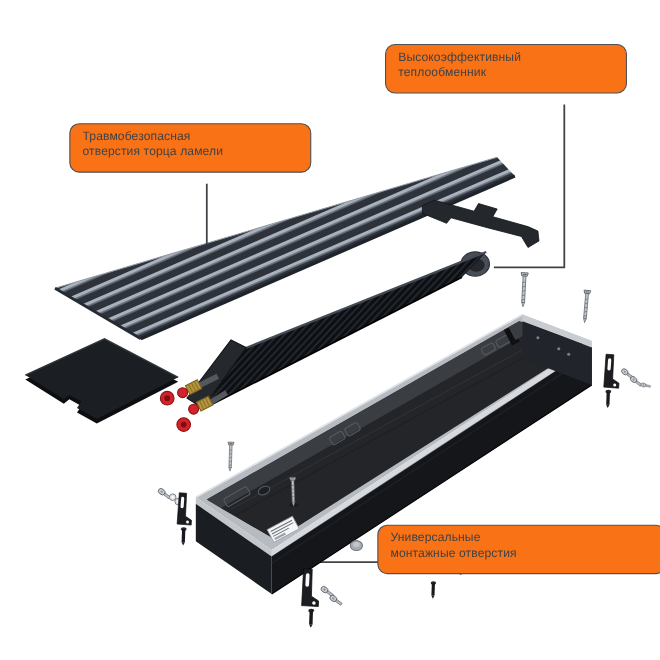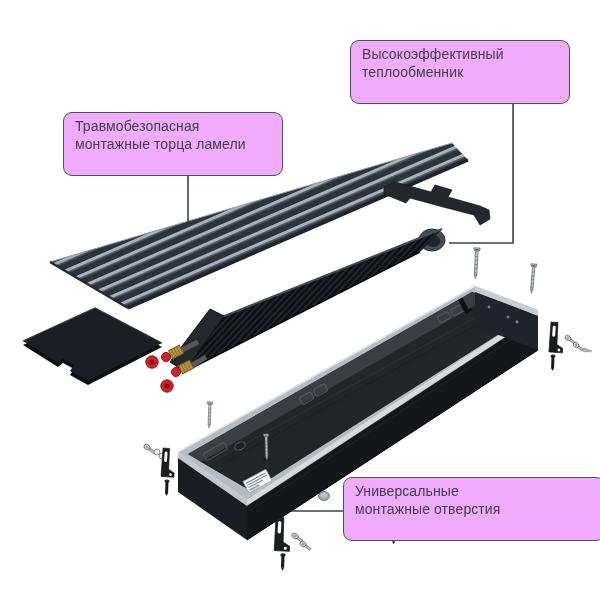--- a/index.html
+++ b/index.html
@@ -4,25 +4,25 @@
 <style>
   html,body{margin:0;padding:0;background:#ffffff;}
   .stage{
     position:relative;width:600px;height:600px;background:#ffffff;overflow:hidden;
     font-family:"Liberation Sans", sans-serif;
   }
   .stage svg{position:absolute;left:0;top:0;}
   .callout{
     position:absolute;
     box-sizing:border-box;
-    background:#f0abfc;
+    background:#f97316;
     border:1.7px solid #4e5155;
     border-radius:9px;
-    padding:5px 12px 21px 11px;
-    font-size:14px;
+    padding:5px 12px 10px 11px;
+    font-size:11px;
     line-height:1.27;
     letter-spacing:.1px;
     color:#3e4246;
     white-space:pre-line;
   }
   .callout.c1{left:63px;top:112px;width:220px;}
   .callout.c2{left:350px;top:40px;width:220px;}
   .callout.c3{left:343px;top:477px;width:262px;}
 </style>
 </head>
@@ -224,19 +224,19 @@
   <g>
     <use href="#bracketL" transform="translate(551,322) rotate(4)"></use>
     <use href="#hscrew" transform="translate(568,338) rotate(38) scale(0.95)"></use>
     <use href="#hscrew" transform="translate(576,345) rotate(38) scale(0.95)"></use>
     <use href="#hscrew" transform="translate(585,350) rotate(12) scale(0.7)"></use>
     <use href="#bscrew" transform="translate(553,356) rotate(2)"></use>
   </g>
 </svg>
 
   <div class="callout c1">Травмобезопасная
-монтажные торца ламели</div>
+отверстия торца ламели</div>
   <div class="callout c2">Высокоэффективный
 теплообменник</div>
   <div class="callout c3">Универсальные
 монтажные отверстия</div>
 
 </div>
 
 </body></html>

